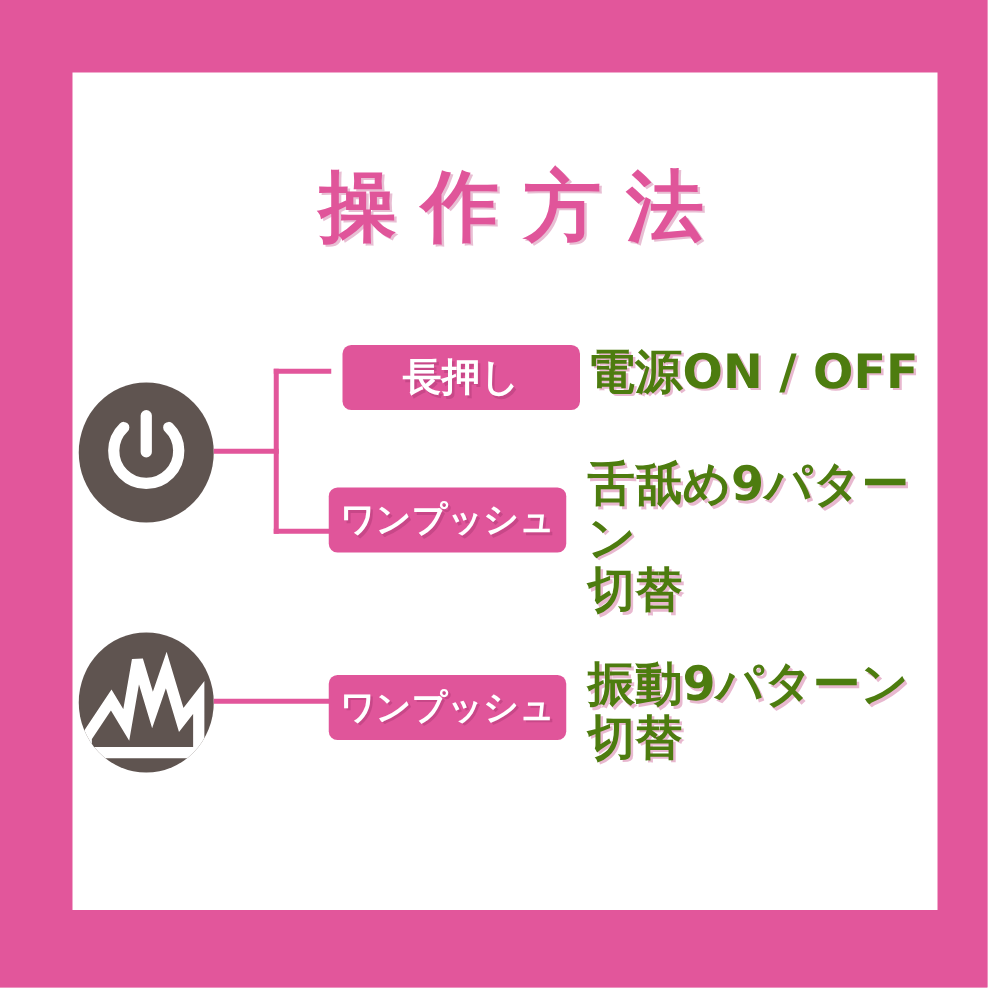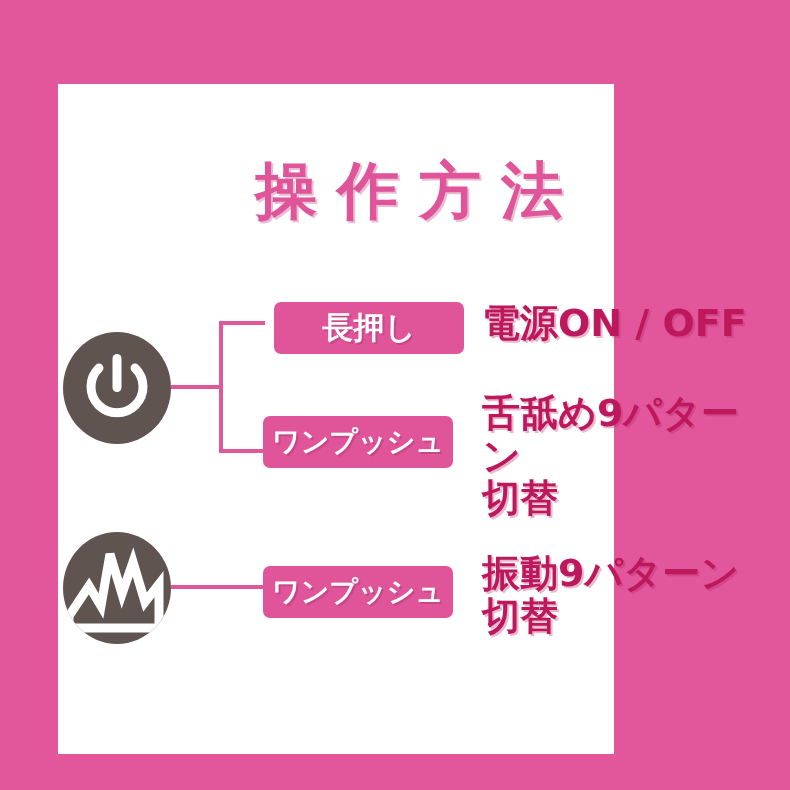--- a/index.html
+++ b/index.html
@@ -18,24 +18,23 @@
   #page-frame {
     position: relative;
     width: 790px;
     height: 790px;
     background: #e2569b;
   }
   #card {
     position: absolute;
     left: 58px;
     top: 58px;
-    width: 556px;
+    width: 692px;
     height: 670px;
     background: #ffffff;
-    margin-top: 26px;
   }
 
   
   #title {
     position: absolute;
     left: 0;
     top: 76px;
     width: 702px;
     text-align: center;
     font-size: 62px;
@@ -127,22 +126,22 @@
     left: 205px;
     top: 62px;
     width: 190px;
     height: 52px;
     font-size: 28px;
   }
 
   
   .desc {
     position: absolute;
-    left: 424px;
-    color: #be185d;
+    left: 412px;
+    color: #4d7c0f;
     font-size: 38px;
     font-weight: bold;
     line-height: 1.12;
     text-shadow: 2px 2px 0 rgba(185,40,110,0.33);
     white-space: pre-line;
   }
   #desc-power  { top: 18px; }
   #desc-lick   { top: 108px; }
   #desc-vibe   { top: 48px; }
 </style>

